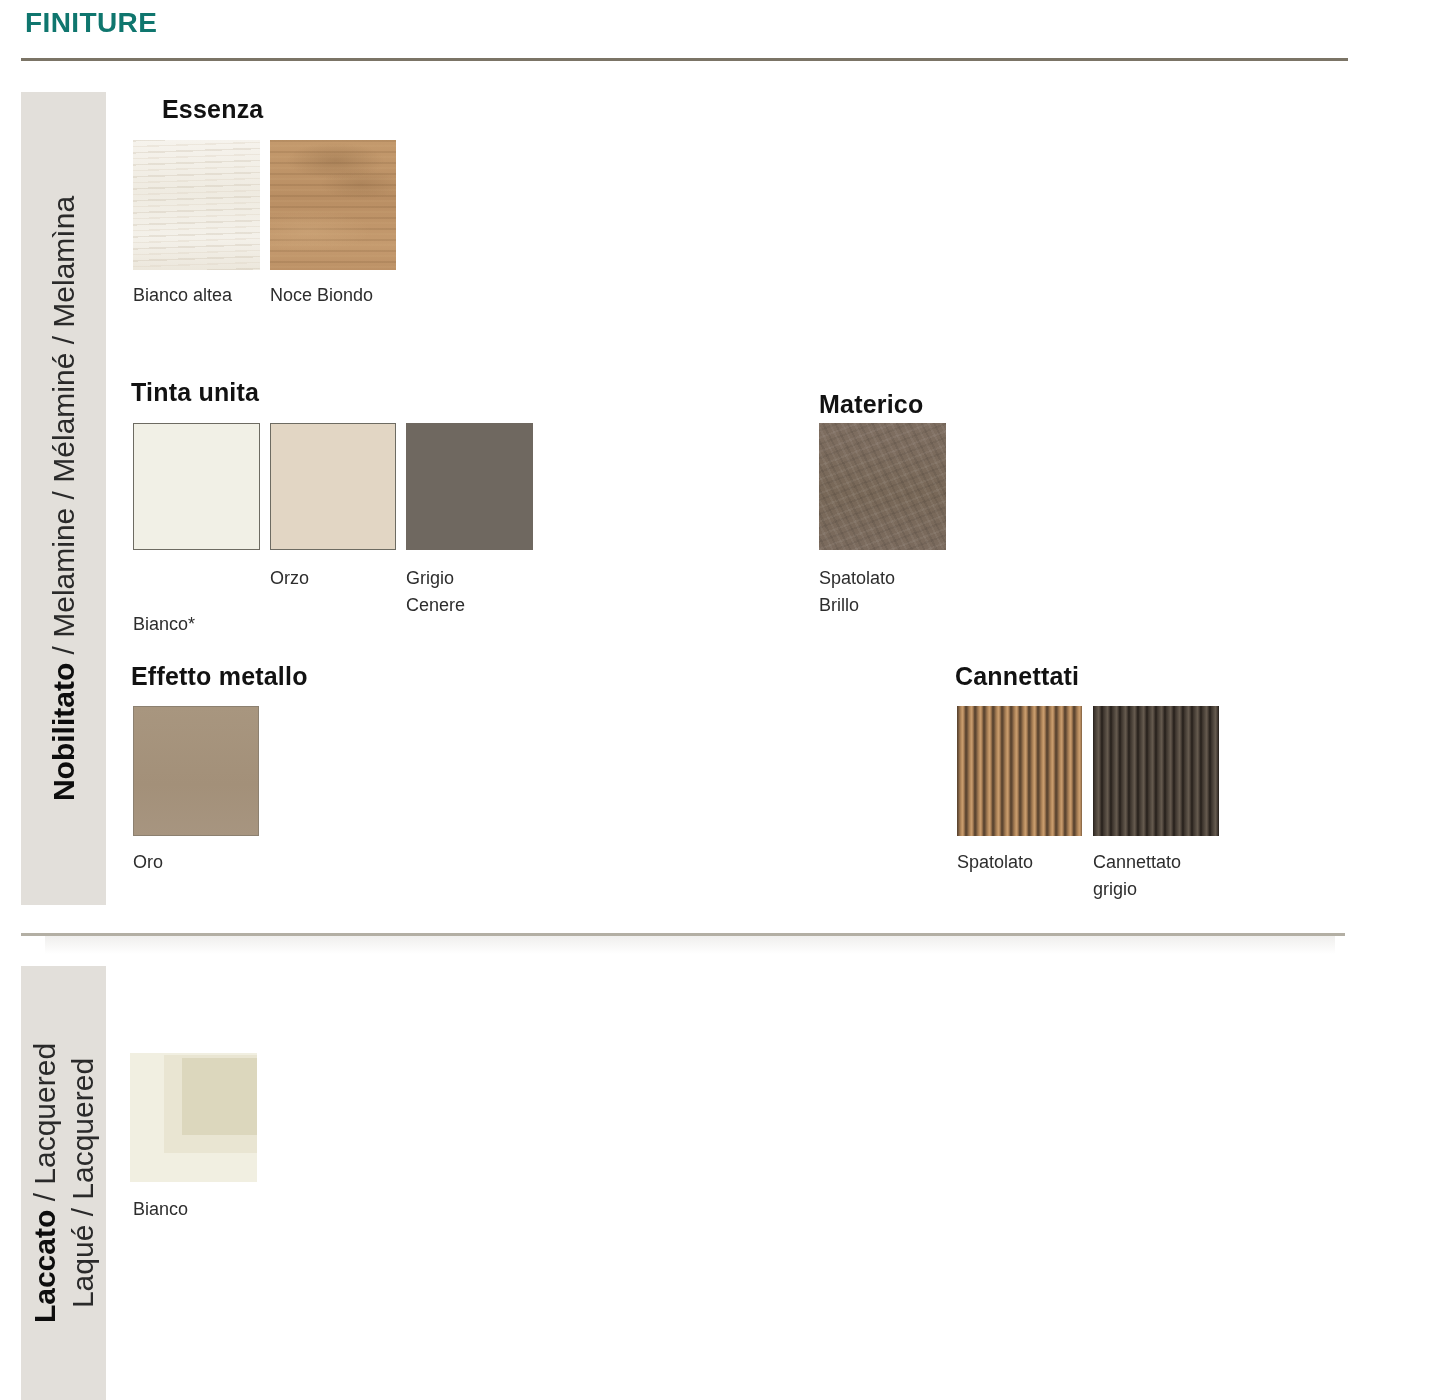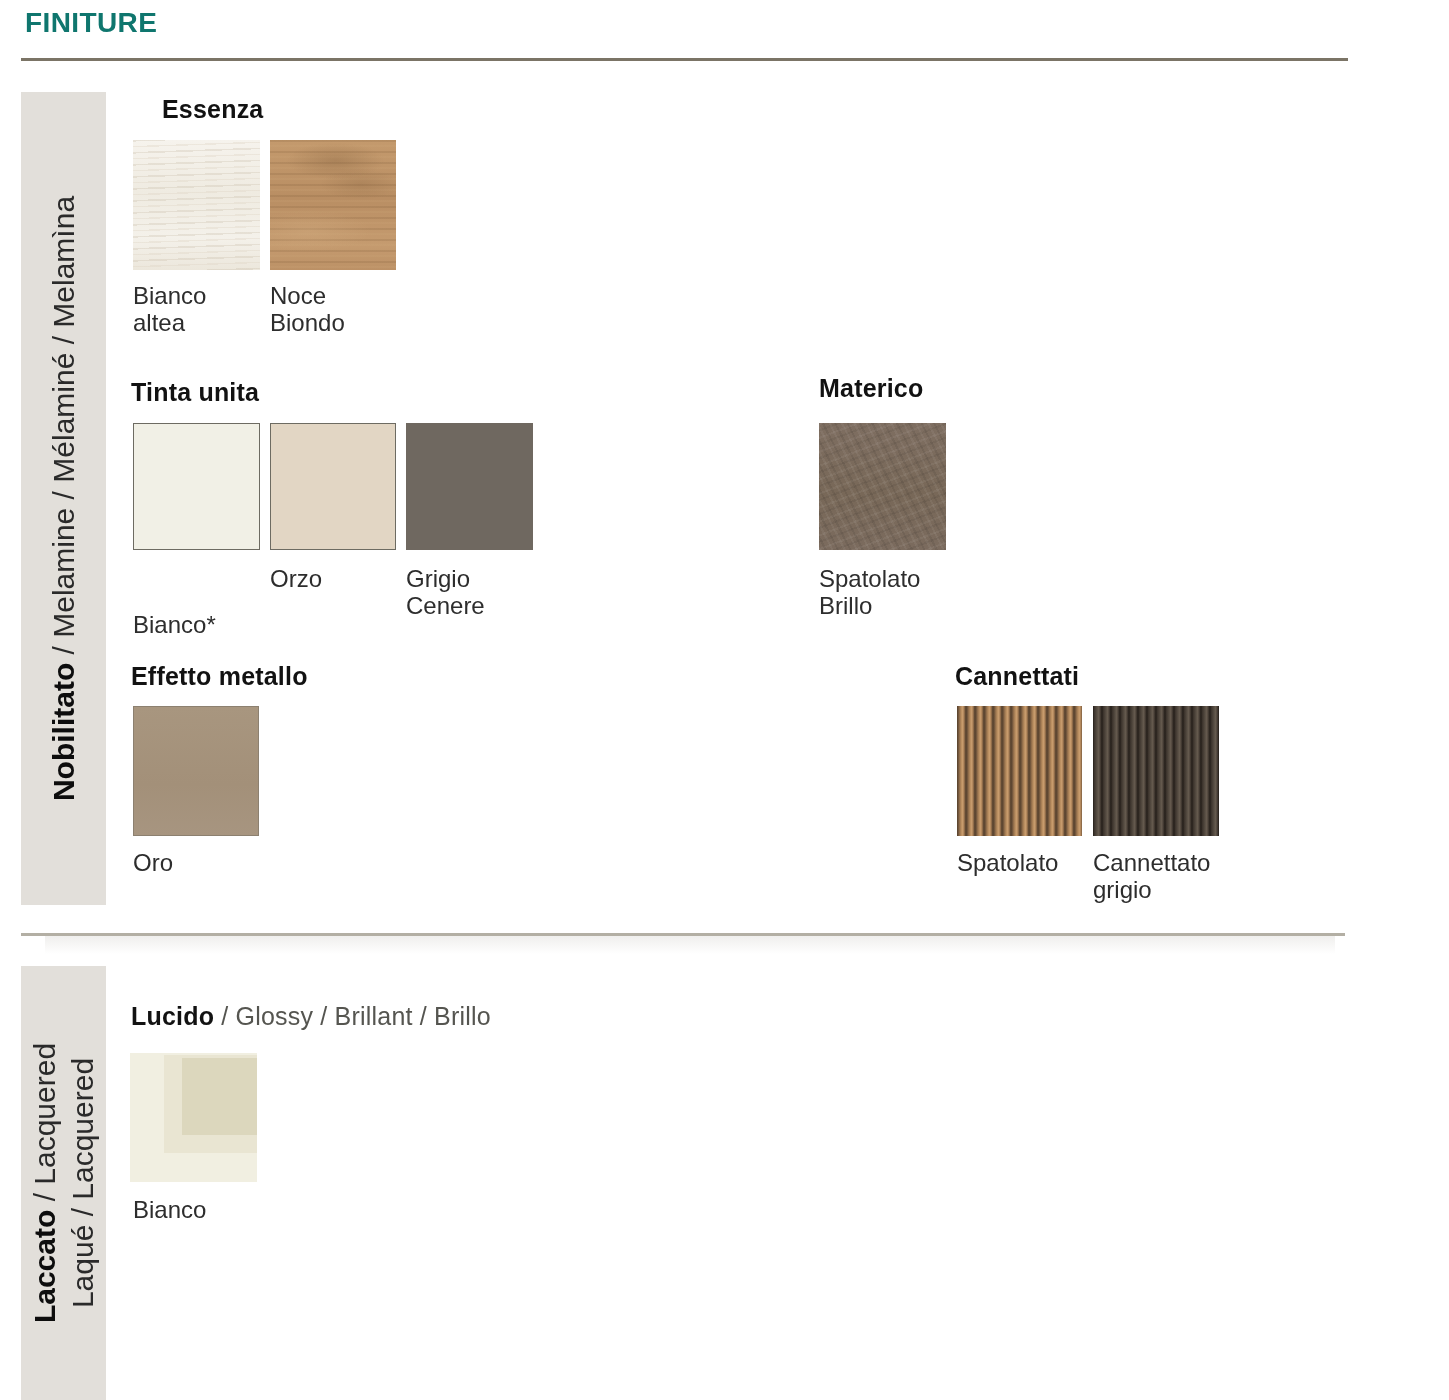--- a/index.html
+++ b/index.html
@@ -32,21 +32,21 @@
   }
   .sbline .b { font-weight:700; color:#0d0d0d; }
   .ghead {
     position:absolute; font-size:25px; line-height:28px; font-weight:700;
     color:#121212; letter-spacing:0.2px; white-space:nowrap;
   }
   .ghead .r { font-weight:400; color:#555550; }
   .swatch { position:absolute; box-sizing:border-box; }
   .sw-border { border:1px solid #6d6b62; }
   .label {
-    position:absolute; width:112px; font-size:24px; line-height:27px; color:#2d2d2d;
+    position:absolute; width:112px; font-size:18px; line-height:27px; color:#2d2d2d;
   }
   
   .tx-bianco-altea {
     background:
       repeating-linear-gradient(178deg,
         rgba(198,186,166,0.30) 0px, rgba(198,186,166,0.30) 1.6px,
         rgba(255,255,255,0) 1.6px, rgba(255,255,255,0) 6px,
         rgba(222,212,196,0.38) 6px, rgba(222,212,196,0.38) 7.4px,
         rgba(255,255,255,0) 7.4px, rgba(255,255,255,0) 12px),
       linear-gradient(180deg, #f6f3ed 0%, #efebe1 40%, #f4f1ea 75%, #ece7dc 100%);
@@ -119,21 +119,21 @@
   <div class="label" style="left:270px; top:282px;">Noce Biondo</div>
 
   <div class="ghead" style="left:131px; top:378px;">Tinta unita</div>
   <div class="swatch sw-bianco-solid sw-border" style="left:133px; top:423px; width:127px; height:127px;"></div>
   <div class="swatch sw-orzo sw-border" style="left:270px; top:423px; width:126px; height:127px;"></div>
   <div class="swatch sw-grigio-cenere" style="left:406px; top:423px; width:127px; height:127px;"></div>
   <div class="label" style="left:133px; top:565px;margin-top:46px;">Bianco*</div>
   <div class="label" style="left:270px; top:565px;">Orzo</div>
   <div class="label" style="left:406px; top:565px;">Grigio Cenere</div>
 
-  <div class="ghead" style="left:819px; top:374px;">Materico</div>
+  <div class="ghead" style="left:819px; top:390px;">Materico</div>
   <div class="swatch tx-spatolato" style="left:819px; top:423px; width:127px; height:127px;"></div>
   <div class="label" style="left:819px; top:565px;">Spatolato Brillo</div>
 
   <div class="ghead" style="left:131px; top:662px;">Effetto metallo</div>
   <div class="swatch tx-oro" style="left:133px; top:706px; width:126px; height:130px;"></div>
   <div class="label" style="left:133px; top:849px;">Oro</div>
 
   <div class="ghead" style="left:955px; top:662px;">Cannettati</div>
   <div class="swatch tx-cann" style="left:957px; top:706px; width:125px; height:130px;"></div>
   <div class="swatch tx-cann-grigio" style="left:1093px; top:706px; width:126px; height:130px;"></div>
@@ -143,20 +143,19 @@
   <div class="rule-mid"></div>
   <div class="rule-mid-shadow"></div>
 
   <div class="sidebar sb2">
     <div class="rot rot2">
       <div class="sbline"><span class="b">Laccato</span><span> / Lacquered</span></div>
       <div class="sbline">Laqué / Lacquered</div>
     </div>
   </div>
 
-  <div class="ghead" style="left:131px; top:1002px;"><span>Lucido</span><span class="r"> / Glossy / Brillant / Brillo</span></div>
   <div class="swatch sw-lucido" style="left:130px; top:1053px; width:127px; height:129px;">
     <div class="l2"></div>
     <div class="l3"></div>
   </div>
   <div class="label" style="left:133px; top:1196px;">Bianco</div>
 
 </div>
 
 </body></html>

